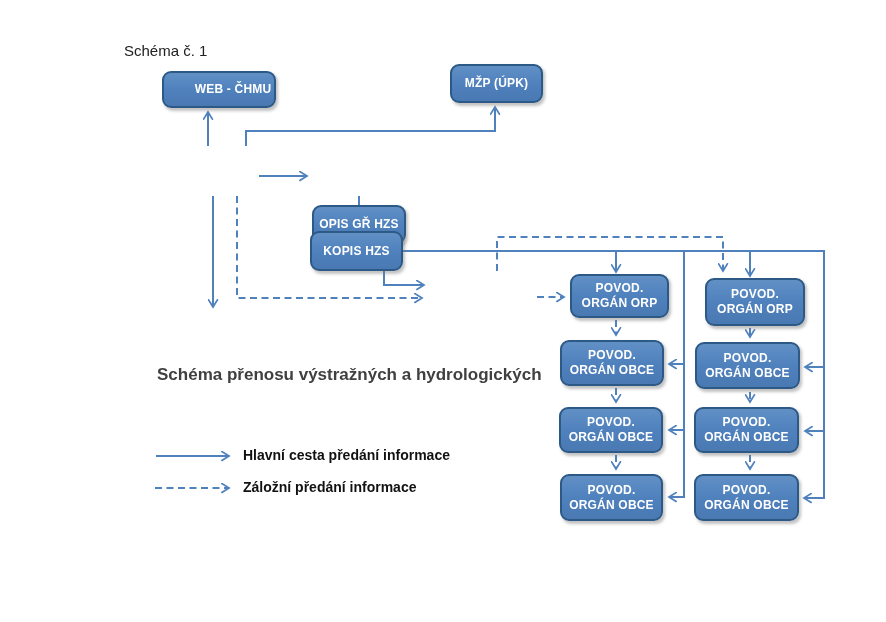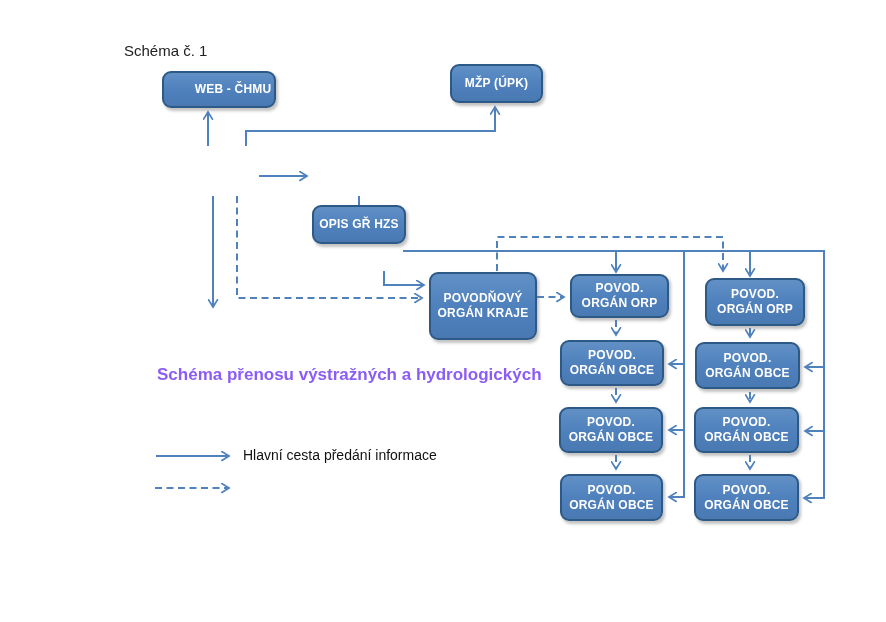--- a/index.html
+++ b/index.html
@@ -20,25 +20,25 @@
     box-sizing:border-box;
   }
   .node.red{
     background:linear-gradient(180deg,#ea5741 0%,#e2462f 50%,#d83d27 100%);
     border-color:#a92c1c;
   }
   .schema-label{
     position:absolute;left:124px;top:42px;font-size:15px;color:#222222;font-weight:normal;
   }
   .title{
-    position:absolute;left:157px;top:360px;font-size:17px;font-weight:bold;color:#8b5cf6;
+    position:absolute;left:157px;top:360px;font-size:17px;font-weight:bold;color:#404040;
     line-height:30px;white-space:nowrap;
   }
   .legend-label{
-    position:absolute;font-size:14px;font-weight:normal;color:#111111;white-space:nowrap;
+    position:absolute;font-size:14px;font-weight:bold;color:#111111;white-space:nowrap;
   }
   .legend-label.solid{left:243px;top:447px;}
   .legend-label.dashed{left:243px;top:479px;}
 </style>
 </head>
 <body>
 
 <div id="canvas">
 
   <svg id="connectors" width="886" height="622" viewBox="0 0 886 622" xmlns="http://www.w3.org/2000/svg">
@@ -88,26 +88,25 @@
 
   <div class="node" style="left:450px;top:64px;width:93px;height:39px;text-align:center;">
     <span>MŽP (ÚPK)</span>
   </div>
 
 
   <div class="node" style="left:312px;top:157px;width:94px;height:39px;margin-top:48px;">
     <span>OPIS GŘ HZS</span>
   </div>
 
+  <div class="node" style="left:310px;top:231px;width:93px;height:40px;">
+    <span>KOPIS HZS</span>
+  </div>
 
 
-  <div class="node" style="left:429px;top:272px;width:108px;height:68px;">
-    <span>POVODŇOVÝ</span>
-    <span>ORGÁN KRAJE</span>
-  </div>
 
   <div class="node" style="left:570px;top:274px;width:99px;height:44px;">
     <span>POVOD.</span>
     <span>ORGÁN ORP</span>
   </div>
 
   <div class="node" style="left:705px;top:278px;width:100px;height:48px;">
     <span>POVOD.</span>
     <span>ORGÁN ORP</span>
   </div>
@@ -140,14 +139,15 @@
   <div class="node" style="left:694px;top:474px;width:105px;height:47px;">
     <span>POVOD.</span>
     <span>ORGÁN OBCE</span>
   </div>
 
   <div class="title">
     <div>Schéma přenosu výstražných a hydrologických</div>
   </div>
 
   <div class="legend-label solid">Hlavní cesta předání informace</div>
+  <div class="legend-label dashed">Záložní předání informace</div>
 
 </div>
 
 </body></html>

